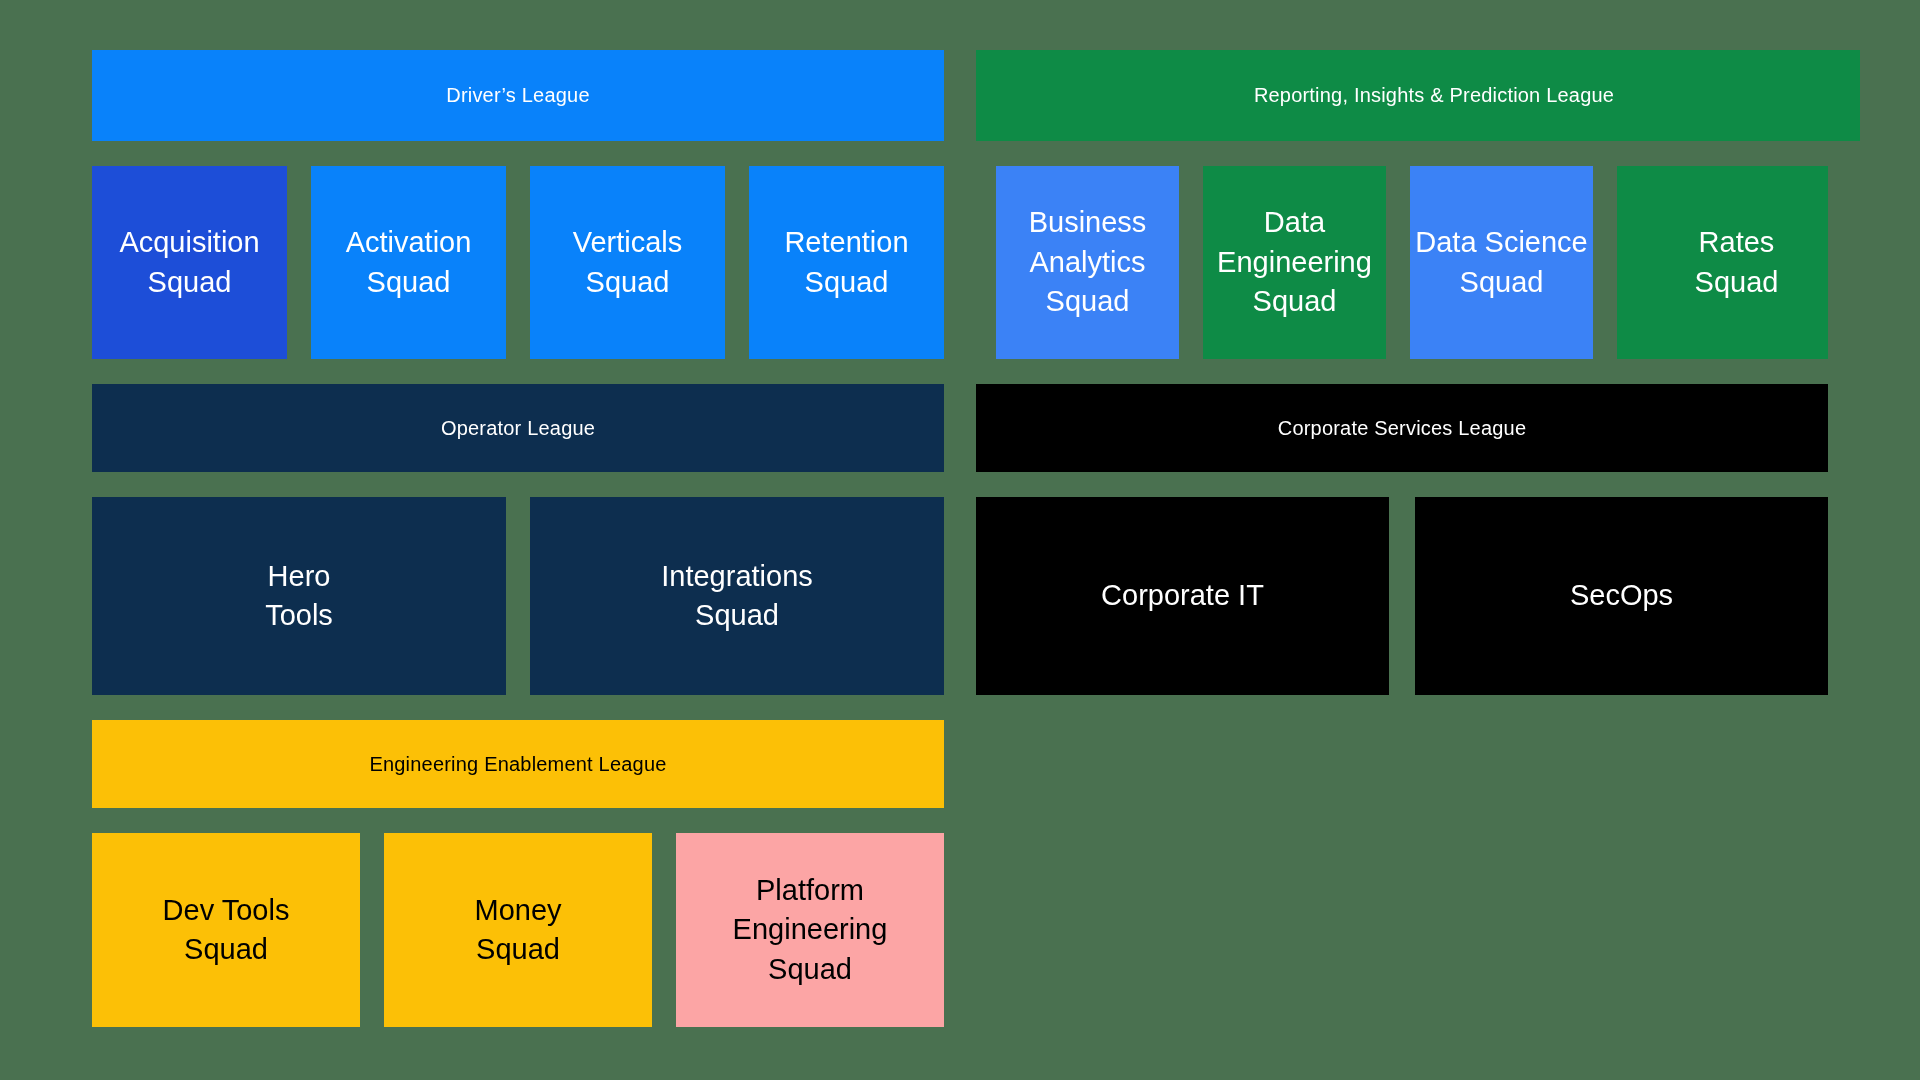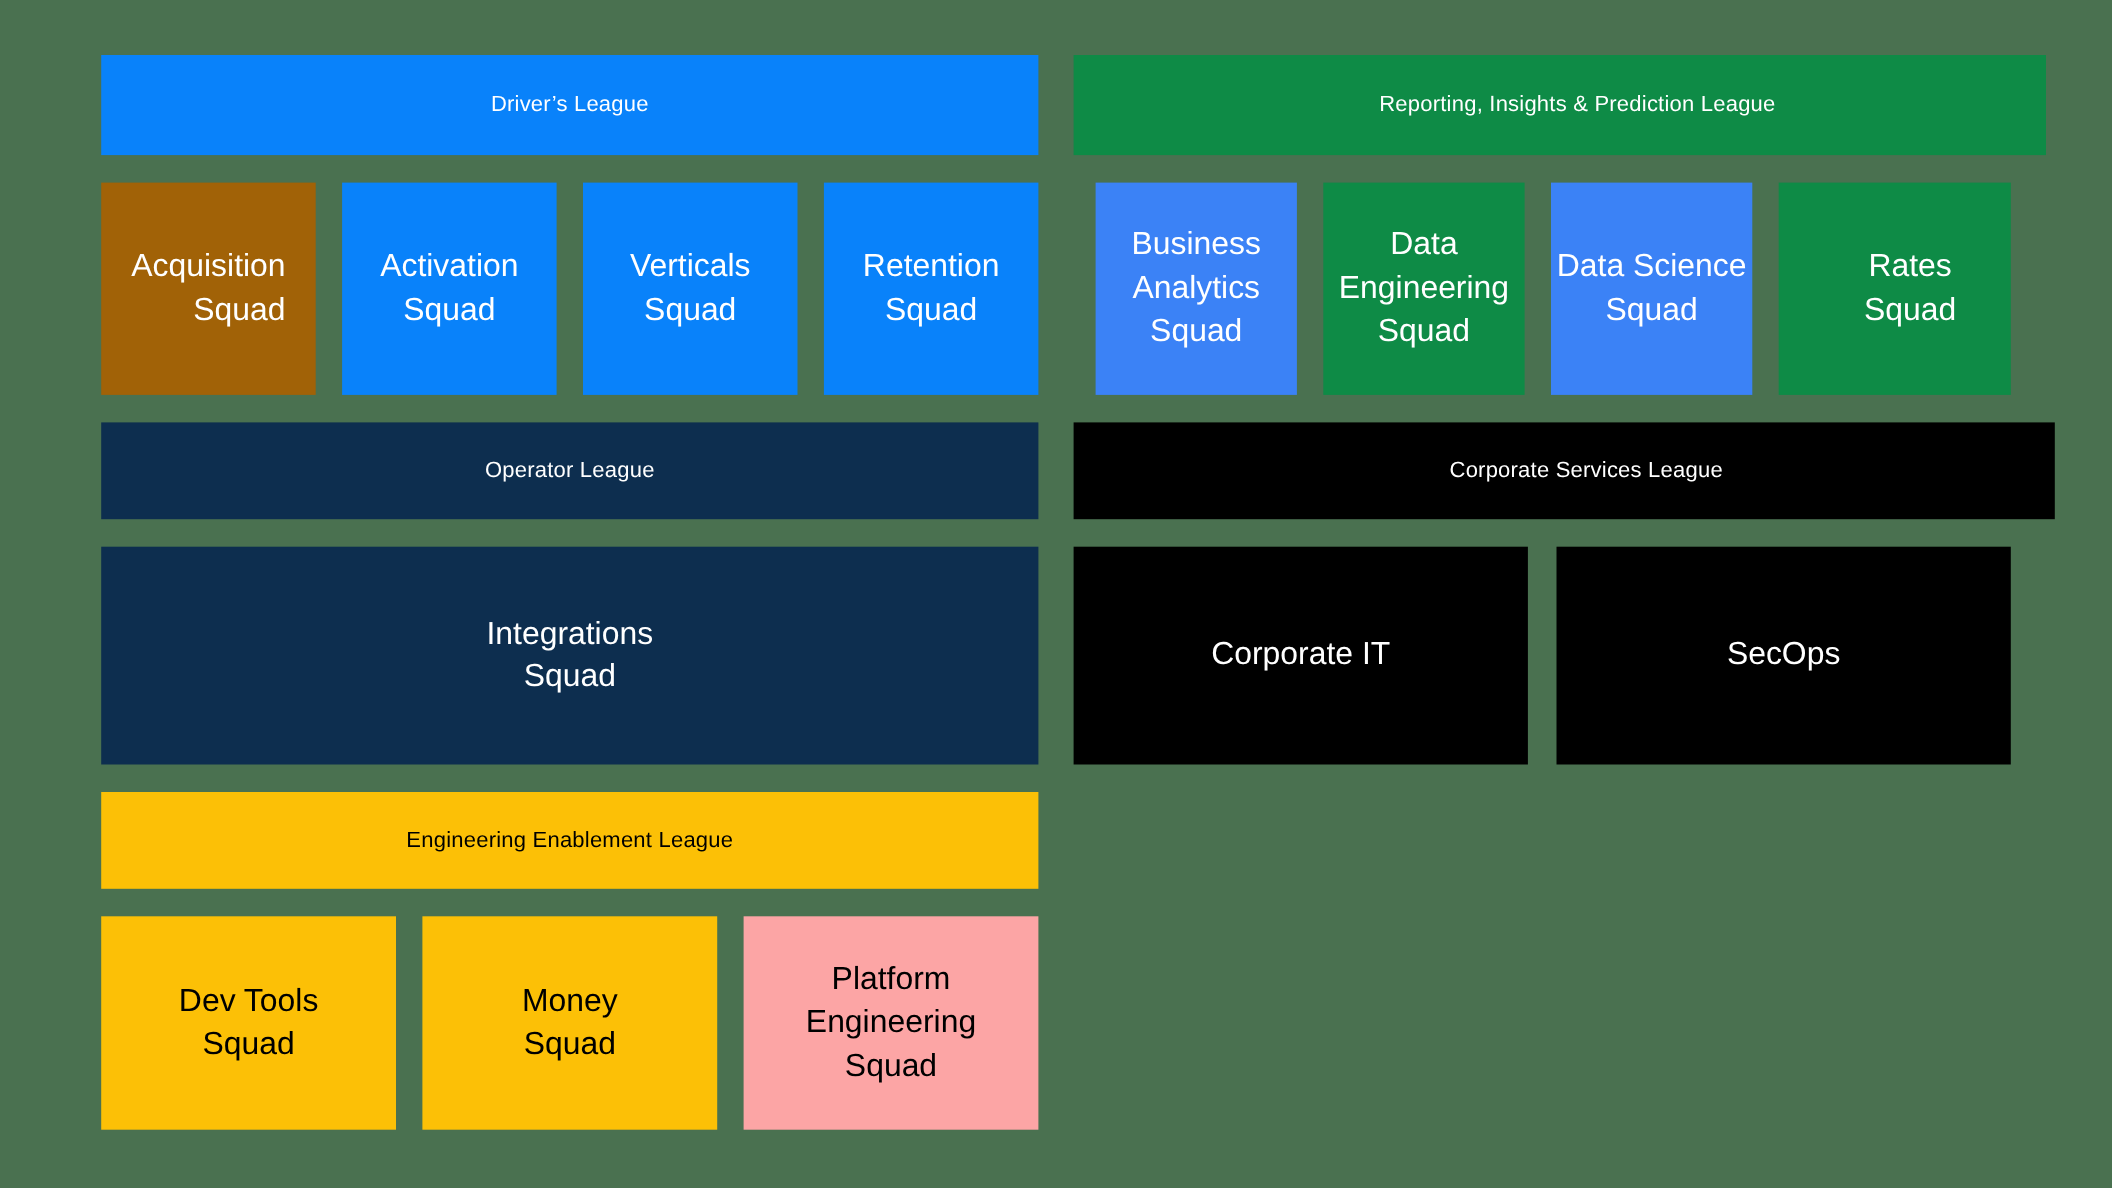--- a/index.html
+++ b/index.html
@@ -25,21 +25,21 @@
   .h2{top:384px;height:88px}
   .r2{top:497px;height:198px}
   .h3{top:720px;height:88px}
   .r3{top:833px;height:194px}
 </style>
 </head>
 <body style="background: rgb(74, 113, 80);">
 
 <div class="hdr col-l h1" style="background: rgb(9, 130, 250); color: rgb(255, 255, 255);">Driver’s League</div>
 <div class="row col-l r1">
-  <div class="box" style="background: #a16207; color: rgb(255, 255, 255); text-align: right;">Acquisition
+  <div class="box" style="background: #1d4ed8; color: rgb(255, 255, 255);">Acquisition
 Squad</div>
   <div class="box" style="background: rgb(9, 130, 250); color: rgb(255, 255, 255);">Activation
 Squad</div>
   <div class="box" style="background: rgb(9, 130, 250); color: rgb(255, 255, 255);">Verticals
 Squad</div>
   <div class="box" style="background: rgb(9, 130, 250); color: rgb(255, 255, 255);">Retention
 Squad</div>
 </div>
 
 <div class="hdr col-r h1" style="background: rgb(14, 139, 70); color: rgb(255, 255, 255); padding-left: 32px;">Reporting, Insights &amp; Prediction League</div>
@@ -51,25 +51,27 @@
 Engineering
 Squad</div>
   <div class="box" style="background: #3b82f6; color: rgb(255, 255, 255);">Data Science
 Squad</div>
   <div class="box" style="background: rgb(14, 139, 70); color: rgb(255, 255, 255); padding-left: 28px;">Rates
 Squad</div>
 </div>
 
 <div class="hdr col-l h2" style="background: rgb(13, 46, 79); color: rgb(255, 255, 255);">Operator League</div>
 <div class="row col-l r2">
+  <div class="box" style="background: rgb(13, 46, 79); color: rgb(255, 255, 255);">Hero
+Tools</div>
   <div class="box" style="background: rgb(13, 46, 79); color: rgb(255, 255, 255);">Integrations
 Squad</div>
 </div>
 
-<div class="hdr col-r h2" style="background: rgb(0, 0, 0); color: rgb(255, 255, 255); padding-left: 40px;">Corporate Services League</div>
+<div class="hdr col-r h2" style="background: rgb(0, 0, 0); color: rgb(255, 255, 255);">Corporate Services League</div>
 <div class="row col-r r2 gap26">
   <div class="box" style="background: rgb(0, 0, 0); color: rgb(255, 255, 255);">Corporate IT</div>
   <div class="box" style="background: rgb(0, 0, 0); color: rgb(255, 255, 255);">SecOps</div>
 </div>
 
 <div class="hdr col-l h3" style="background: rgb(252, 192, 6); color: rgb(0, 0, 0);">Engineering Enablement League</div>
 <div class="row col-l r3">
   <div class="box" style="background: rgb(252, 192, 6); color: rgb(0, 0, 0);">Dev Tools
 Squad</div>
   <div class="box" style="background: rgb(252, 192, 6); color: rgb(0, 0, 0);">Money

